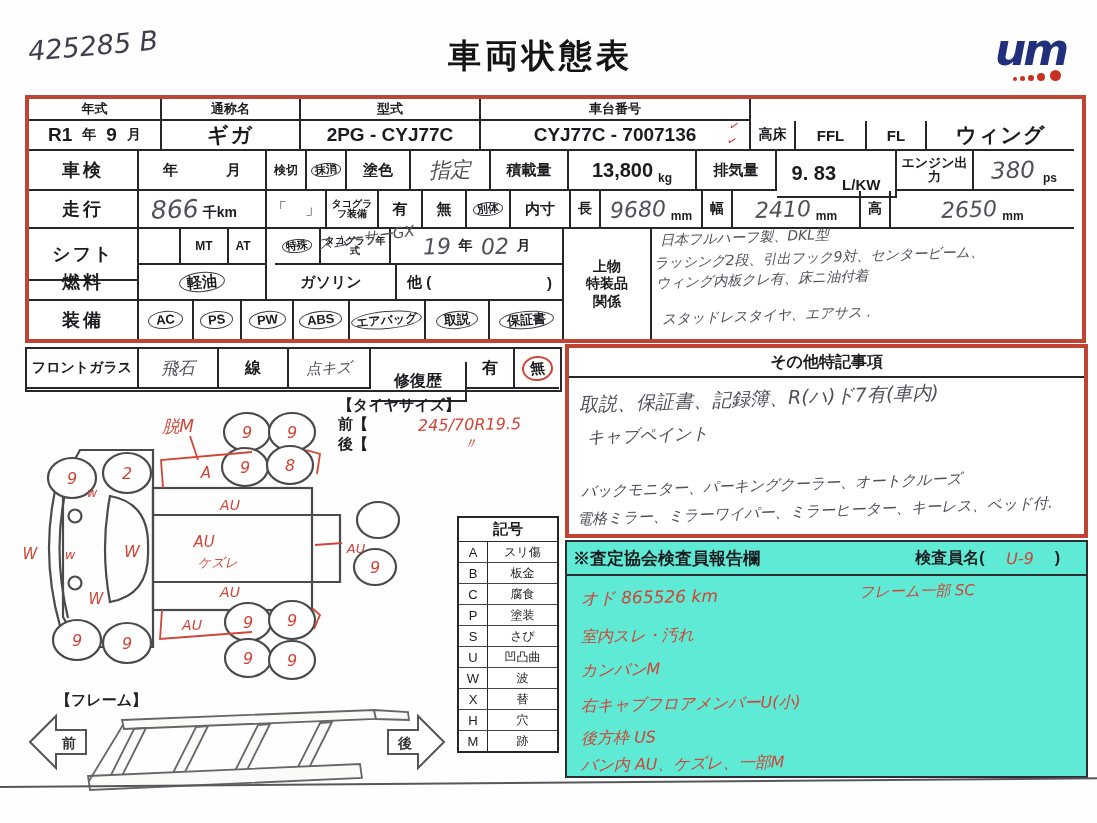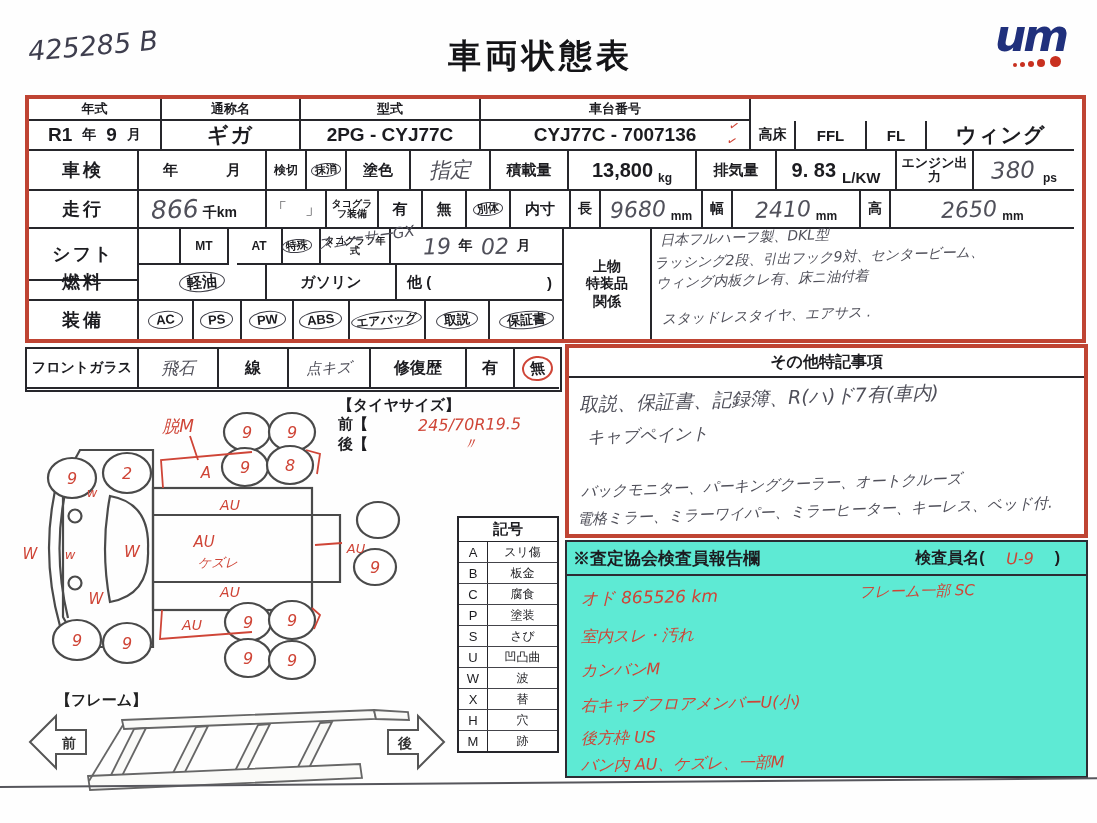--- a/index.html
+++ b/index.html
@@ -16,21 +16,21 @@
   .circr{border:2px solid #cf4537;border-radius:50%;padding:1px 6px;transform:rotate(-6deg);display:inline-block;}
   .two{display:flex;flex-direction:column;line-height:1.05;font-weight:bold;text-align:center;}
 </style>
 </head>
 <body>
 
 <div id="page">
 
   <div class="abs hw" style="left:28px;top:30px;font-size:27px;transform:rotate(-5deg);color:#3e3e4e;">425285 B</div>
   <div class="abs hd" style="left:448px;top:34px;font-size:33px;letter-spacing:4px;color:#141417;">車両状態表</div>
-  <div class="abs" style="left:995px;top:10px;width:90px;height:60px;">
+  <div class="abs" style="left:995px;top:24px;width:90px;height:60px;">
     <span style="font-family:'DejaVu Sans',sans-serif;font-weight:bold;font-style:italic;font-size:44px;color:#20307c;letter-spacing:-3px;">um</span>
     <span style="position:absolute;left:18px;top:46px;display:flex;align-items:flex-end;gap:3px;">
       <i style="width:4px;height:4px;background:#c8301f;border-radius:50%;"></i>
       <i style="width:5px;height:5px;background:#c8301f;border-radius:50%;"></i>
       <i style="width:6px;height:6px;background:#c8301f;border-radius:50%;"></i>
       <i style="width:8px;height:8px;background:#c8301f;border-radius:50%;"></i>
       <i style="width:11px;height:11px;background:#c8301f;border-radius:50%;margin-left:2px;"></i>
     </span>
   </div>
 
@@ -75,21 +75,21 @@
     <div class="cell hd" style="left:318px;top:52px;width:64px;height:40px;font-size:15px;">塗色</div>
     <div class="cell" style="left:382px;top:52px;width:80px;height:40px;">
       <span class="hw" style="font-size:21px;">指定</span>
     </div>
     <div class="cell hd" style="left:462px;top:52px;width:78px;height:40px;font-size:15px;">積載量</div>
     <div class="cell" style="left:540px;top:52px;width:128px;height:40px;">
       <span class="hd" style="font-size:20px;">13,800</span>
       <span class="hd" style="font-size:12px;align-self:flex-end;margin:0 0 4px 5px;">kg</span>
     </div>
     <div class="cell hd" style="left:668px;top:52px;width:80px;height:40px;font-size:15px;">排気量</div>
-    <div class="cell" style="left:748px;top:52px;width:120px;height:40px;text-align:right;">
+    <div class="cell" style="left:748px;top:52px;width:120px;height:47px;text-align:right;">
       <span class="hd" style="font-size:20px;">9. 83</span>
       <span class="hd" style="font-size:15px;align-self:flex-end;margin:0 0 3px 6px;">L/KW</span>
     </div>
     <div class="cell" style="left:868px;top:52px;width:77px;height:40px;">
       <span class="two" style="font-size:13px;">エンジン出力</span>
     </div>
     <div class="cell nbr" style="left:945px;top:52px;width:100px;height:40px;">
       <span class="hw" style="font-size:23px;">380</span>
       <span class="hd" style="font-size:12px;align-self:flex-end;margin:0 0 4px 8px;">ps</span>
     </div>
@@ -128,21 +128,21 @@
     <div class="cell nbr" style="left:862px;top:92px;width:183px;height:38px;">
       <span class="hw" style="font-size:22px;">2650</span>
       <span class="hd" style="font-size:12px;align-self:flex-end;margin:0 0 4px 5px;">mm</span>
     </div>
 
     <div class="cell hd" style="left:0;top:130px;width:110px;height:52px;font-size:18px;letter-spacing:2px;">シフト</div>
     <div class="cell" style="left:110px;top:130px;width:42px;height:36px;"></div>
     <div class="cell" style="left:152px;top:130px;width:48px;height:36px;">
       <span class="two" style="font-size:12px;letter-spacing:0;">MT</span>
     </div>
-    <div class="cell" style="left:208px;top:130px;width:46px;height:36px;">
+    <div class="cell" style="left:192px;top:130px;width:46px;height:36px;">
       <span class="two" style="font-size:12px;">AT</span>
     </div>
     <div class="cell" style="left:246px;top:130px;width:46px;height:36px;">
       <span class="circ" style="padding:0 3px;">
         <span class="two" style="font-size:11px;">特殊</span>
       </span>
     </div>
     <div class="abs hw" style="left:288px;top:128px;width:120px;font-size:15px;transform:rotate(-8deg);z-index:3;">スムーサーGX</div>
     <div class="cell" style="left:292px;top:130px;width:70px;height:36px;">
       <span class="two" style="font-size:10px;">タコグラフ年式</span>
@@ -204,21 +204,21 @@
 
   <div class="abs" style="left:25px;top:347px;width:537px;height:45px;border:2.5px solid #26262b;background:#fff;">
     <div class="cell hd" style="left:0;top:0;width:112px;height:40px;font-size:14px;">フロントガラス</div>
     <div class="cell" style="left:112px;top:0;width:80px;height:40px;">
         <span class="hw" style="font-size:17px;">飛石</span>
       </div>
     <div class="cell hd" style="left:192px;top:0;width:70px;height:40px;font-size:16px;">線</div>
     <div class="cell" style="left:262px;top:0;width:82px;height:40px;">
         <span class="hw" style="font-size:15px;">点キズ</span>
       </div>
-    <div class="cell hd" style="left:344px;top:0;width:96px;height:40px;font-size:16px;">修復歴</div>
+    <div class="cell hd" style="left:344px;top:13px;width:96px;height:40px;font-size:16px;">修復歴</div>
     <div class="cell hd" style="left:440px;top:0;width:48px;height:40px;font-size:16px;">有</div>
     <div class="cell nbr" style="left:488px;top:0;width:44px;height:40px;">
       <span class="circr hd" style="font-size:15px;">無</span>
     </div>
   </div>
 
   <div class="abs" style="left:338px;top:396px;width:250px;">
     <div class="hd" style="font-size:15px;">【タイヤサイズ】</div>
     <div style="display:flex;align-items:center;width:248px;">
       <span class="hd" style="font-size:15px;">前【</span>

